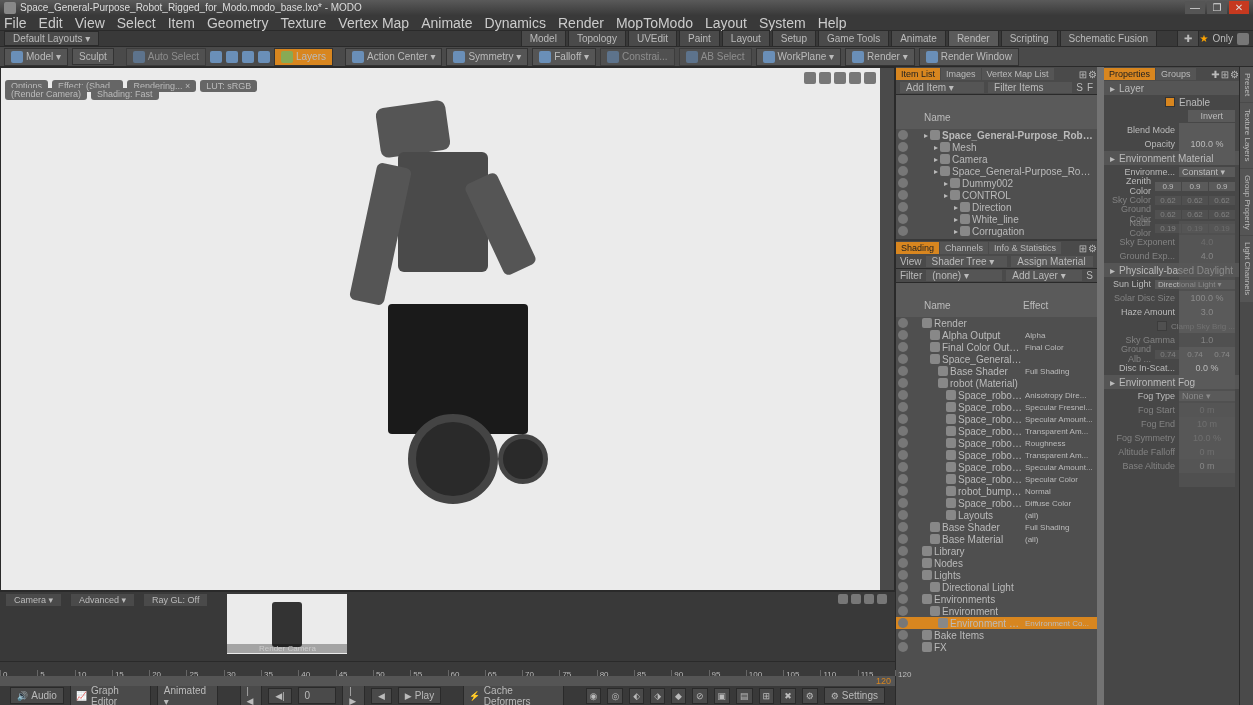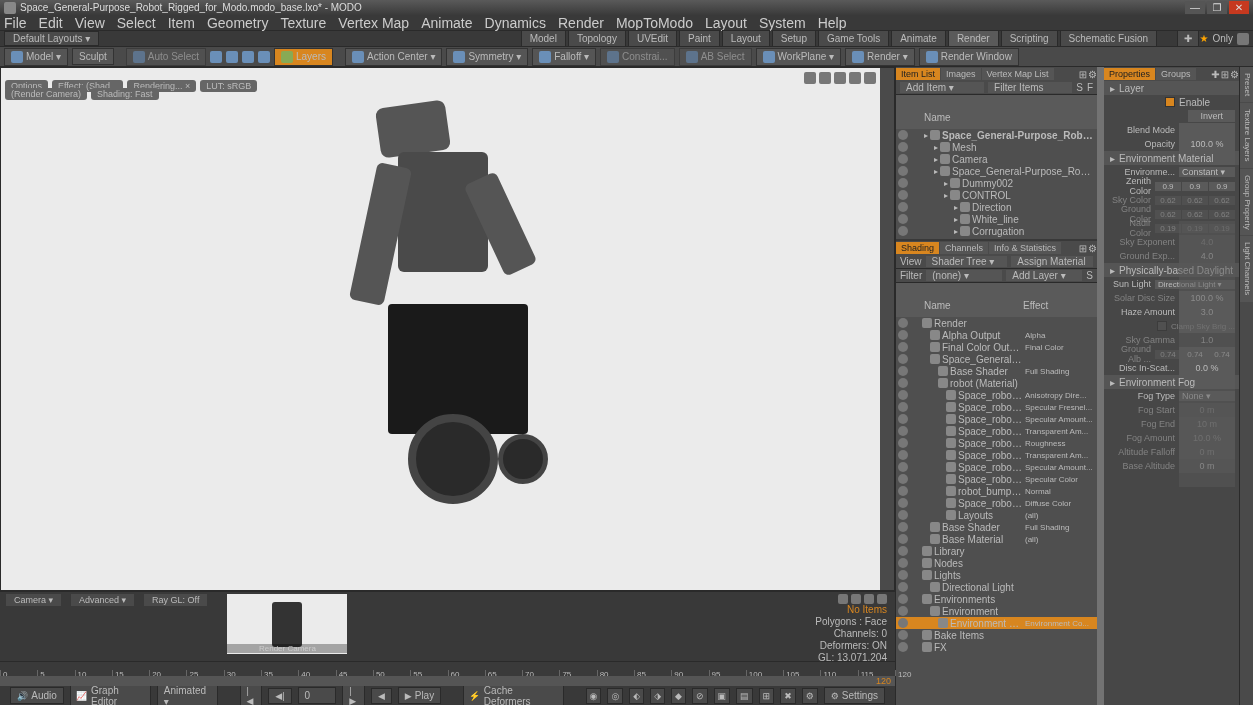--- a/index.html
+++ b/index.html
@@ -246,28 +246,20 @@
           <div class="mini-robot"></div>
           <div style="position:absolute;bottom:1px;left:0;right:0;text-align:center;font-size:8px;background:rgba(0,0,0,.3);color:#ccc">Render Camera</div>
         </div>
       </div>
       <div class="vp-icons" style="position:absolute;top:2px;right:8px">
         <div class="vp-icon" style="width:10px;height:10px"></div>
         <div class="vp-icon" style="width:10px;height:10px"></div>
         <div class="vp-icon" style="width:10px;height:10px"></div>
         <div class="vp-icon" style="width:10px;height:10px"></div>
       </div>
-      <div class="lp-info">
-        <div class="orange">No Items</div>
-        <div>Polygons : Face</div>
-        <div>Channels: 0</div>
-        <div>Deformers: ON</div>
-        <div>GL: 13,071,204</div>
-        <div>200 mm</div>
-      </div>
     </div>
 
     <div class="timeline">
       <div class="tl-ruler" id="tlruler">
           <div class="tl-tick" style="left: 0%;">0</div>
           <div class="tl-tick" style="left: 4.16667%;">5</div>
           <div class="tl-tick" style="left: 8.33333%;">10</div>
           <div class="tl-tick" style="left: 12.5%;">15</div>
           <div class="tl-tick" style="left: 16.6667%;">20</div>
           <div class="tl-tick" style="left: 20.8333%;">25</div>
@@ -765,21 +757,21 @@
           </div>
         <div class="prop-row" style="opacity:.5">
             <span class="lbl">Fog Start</span>
             <span class="val">0 m</span>
           </div>
         <div class="prop-row" style="opacity:.5">
             <span class="lbl">Fog End</span>
             <span class="val">10 m</span>
           </div>
         <div class="prop-row" style="opacity:.5">
-            <span class="lbl">Fog Amount</span>
+            <span class="lbl">Fog Symmetry</span>
             <span class="val">10.0 %</span>
           </div>
         <div class="prop-row" style="opacity:.5">
             <span class="lbl">Altitude Falloff</span>
             <span class="val">0 m</span>
           </div>
         <div class="prop-row" style="opacity:.5">
             <span class="lbl">Base Altitude</span>
             <span class="val">0 m</span>
           </div>

